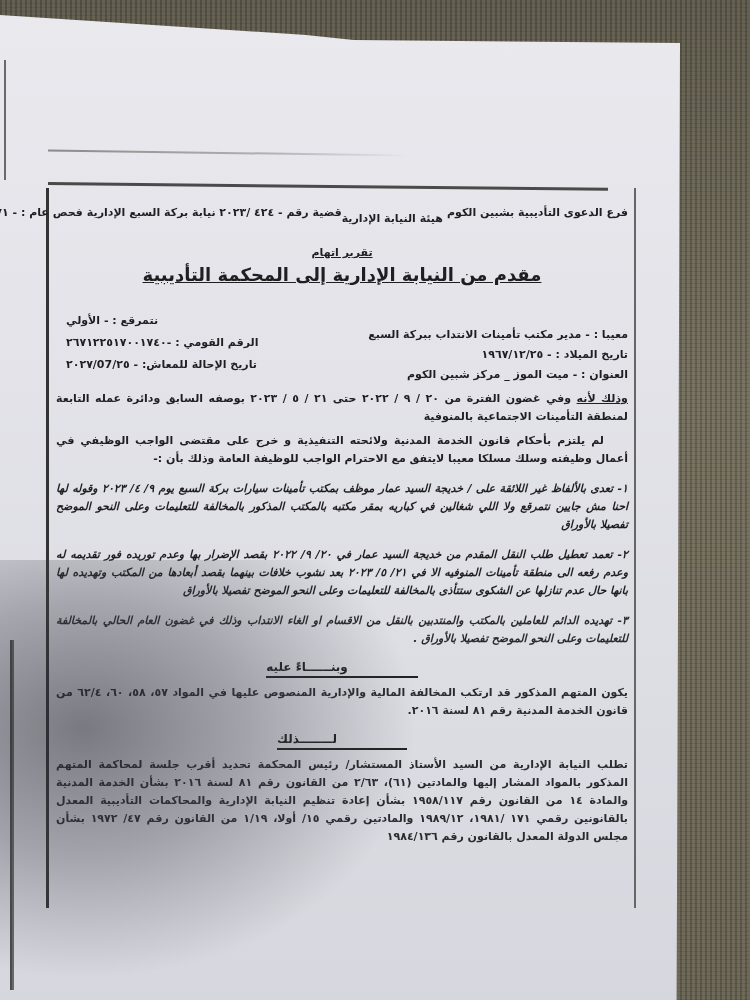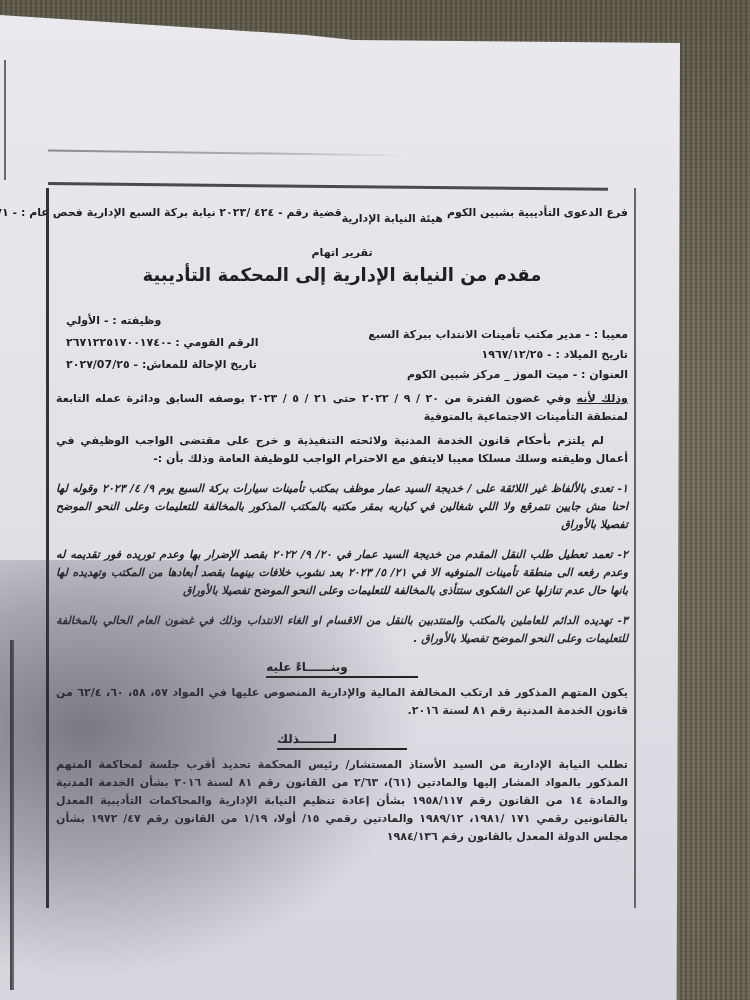--- a/index.html
+++ b/index.html
@@ -83,20 +83,21 @@
       margin-top: 4px;
     }
     .hdr-col { display: flex; flex-direction: row; gap: 4px; }
     .hdr-col.left { text-align: right; }
     .hdr-col span { display: block; white-space: nowrap; }
     .title-block {
       text-align: center;
       margin-top: 14px;
       font-size: 12px;
       line-height: 22px;
+      text-decoration: underline;
     }
     .title-block .t1 { font-size: 11px; }
     .title-block .t2 { font-size: 18px; }
     .person {
       margin-top: 40px;
       display: flex;
       flex-direction: column;
       gap: 2px;
     }
     .prow {
@@ -158,21 +159,21 @@
     <div class="t2">مقدم من النيابة الإدارية إلى المحكمة التأديبية</div>
   </div>
 
   <div class="person">
     <div class="prow">
       <span>
         <span>معيبا :</span>
         <span>- مدير مكتب تأمينات الانتداب ببركة السبع</span>
       </span>
       <span class="left-field" style="margin-top:-14px;">
-        <span>وظيفته :</span>
+        <span>نتمرقع :</span>
         <span>- الأولي</span>
       </span>
     </div>
     <div class="prow">
       <span>
         <span>تاريخ الميلاد :</span>
         <span>- ١٩٦٧/١٢/٢٥</span>
       </span>
       <span class="left-field" style="margin-top:-12px;">
         <span>الرقم القومي :</span>

